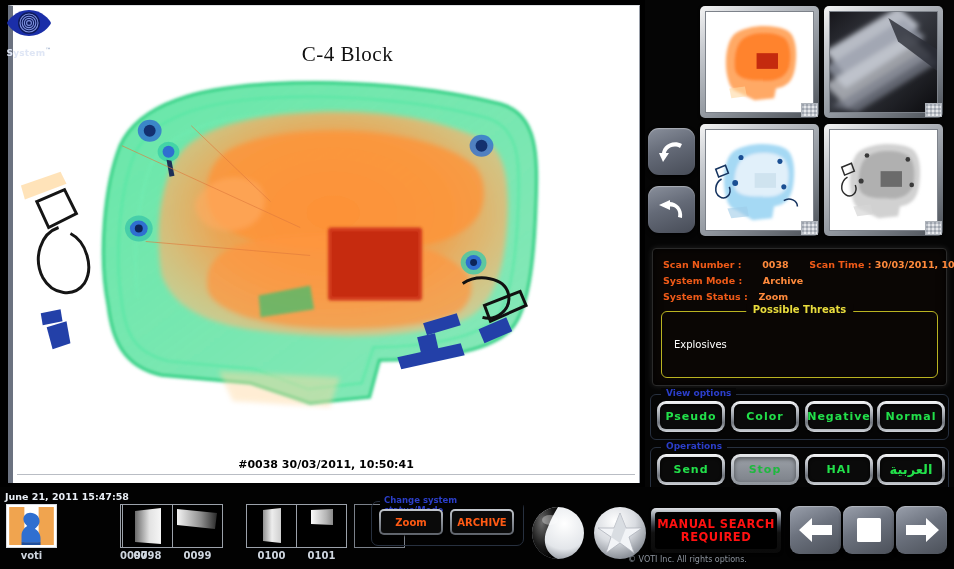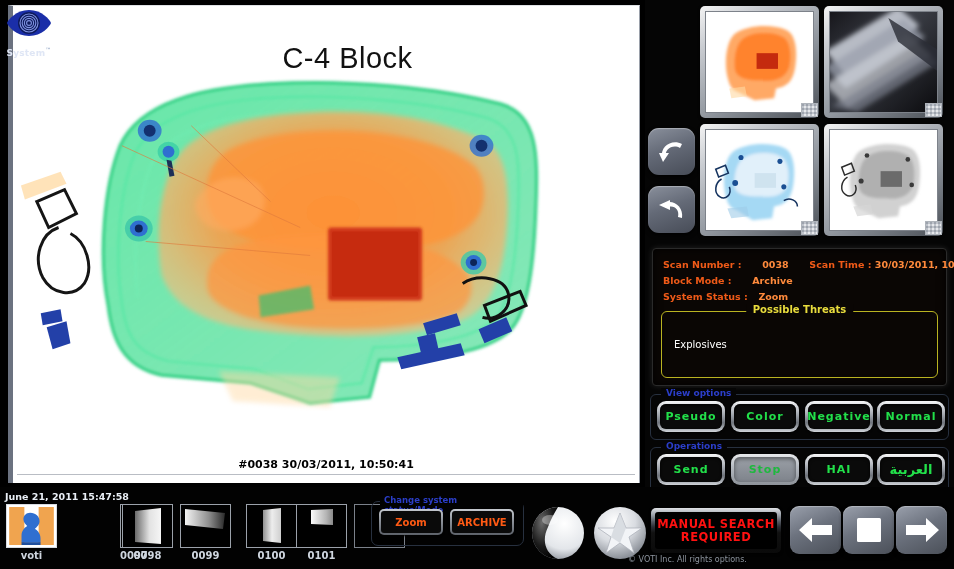--- a/index.html
+++ b/index.html
@@ -20,22 +20,22 @@
   .viewer-frame {
     position:absolute; left:8px; top:5px; width:632px; height:478px;
     background:#fff;
     border-left: 5px solid #6b7280;
     border-right: 1px solid #9aa0aa;
     border-top: 1px solid #dfe2e6;
   }
   .viewer-title {
     position:absolute; top:36px; left:0; width:100%;
     text-align:center;
-    font-size:29px; color:#111; letter-spacing:0.5px;
-    font-family:Liberation Sans, sans-serif;
+    font-size:21px; color:#111; letter-spacing:0.5px;
+    font-family:Liberation Serif, serif;
     padding-left:43px;
   }
   .xray-canvas { position:absolute; left:0; top:0; width:100%; height:100%; }
   .viewer-caption {
     position:absolute; bottom:12px; left:0; width:100%;
     text-align:center; font-size:11px; font-weight:bold; color:#000;
     font-family:"DejaVu Sans", sans-serif;
   }
   .viewer-caption-rule {
     position:absolute; bottom:8px; left:4px; right:4px; height:1px; background:#b9bdc4;
@@ -500,21 +500,21 @@
   <div class="info-box">
     <div class="info-row">
       <span class="lbl">Scan Number :</span>
       <span class="sp"></span>
       <span class="val">0038</span>
       <span class="sp"></span>
       <span class="lbl">Scan Time :</span>
       <span class="val">30/03/2011, 10:50:41</span>
     </div>
     <div class="info-row">
-      <span class="lbl">Block Mode :</span>
+      <span class="lbl">System Mode :</span>
       <span class="sp"></span>
       <span class="val">Archive</span>
     </div>
     <div class="info-row">
       <span class="lbl">System Status :</span>
       <span class="sp" style="width:4px"></span>
       <span class="val">Zoom</span>
     </div>
 
     <div class="threats">
@@ -604,21 +604,21 @@
                   <stop offset="55%" stop-color="#e2e2e2"></stop>
               <stop offset="100%" stop-color="#f6f6f6"></stop>
                 </linearGradient>
               </defs>
             <path d="M12,6 L38,3 L38,39 L12,37 Z" fill="url(#fs2)"></path>
           </svg>
         </div>
         <div class="cap">0098</div>
       </div>
 
-      <div class="film-item" style="left:174px;">
+      <div class="film-item" style="left:166px;">
         <div class="box">
           <svg viewBox="0 0 49 42" width="100%" height="100%" preserveAspectRatio="none">
             <rect width="49" height="42" fill="#000"></rect>
             <defs>
                 <linearGradient id="fs3" x1="0" y1="0" x2="1" y2="0">
               <stop offset="0%" stop-color="#f4f4f4"></stop>
                   <stop offset="60%" stop-color="#8e8e8e"></stop>
               <stop offset="100%" stop-color="#2a2a2a"></stop>
                 </linearGradient>
               </defs>

